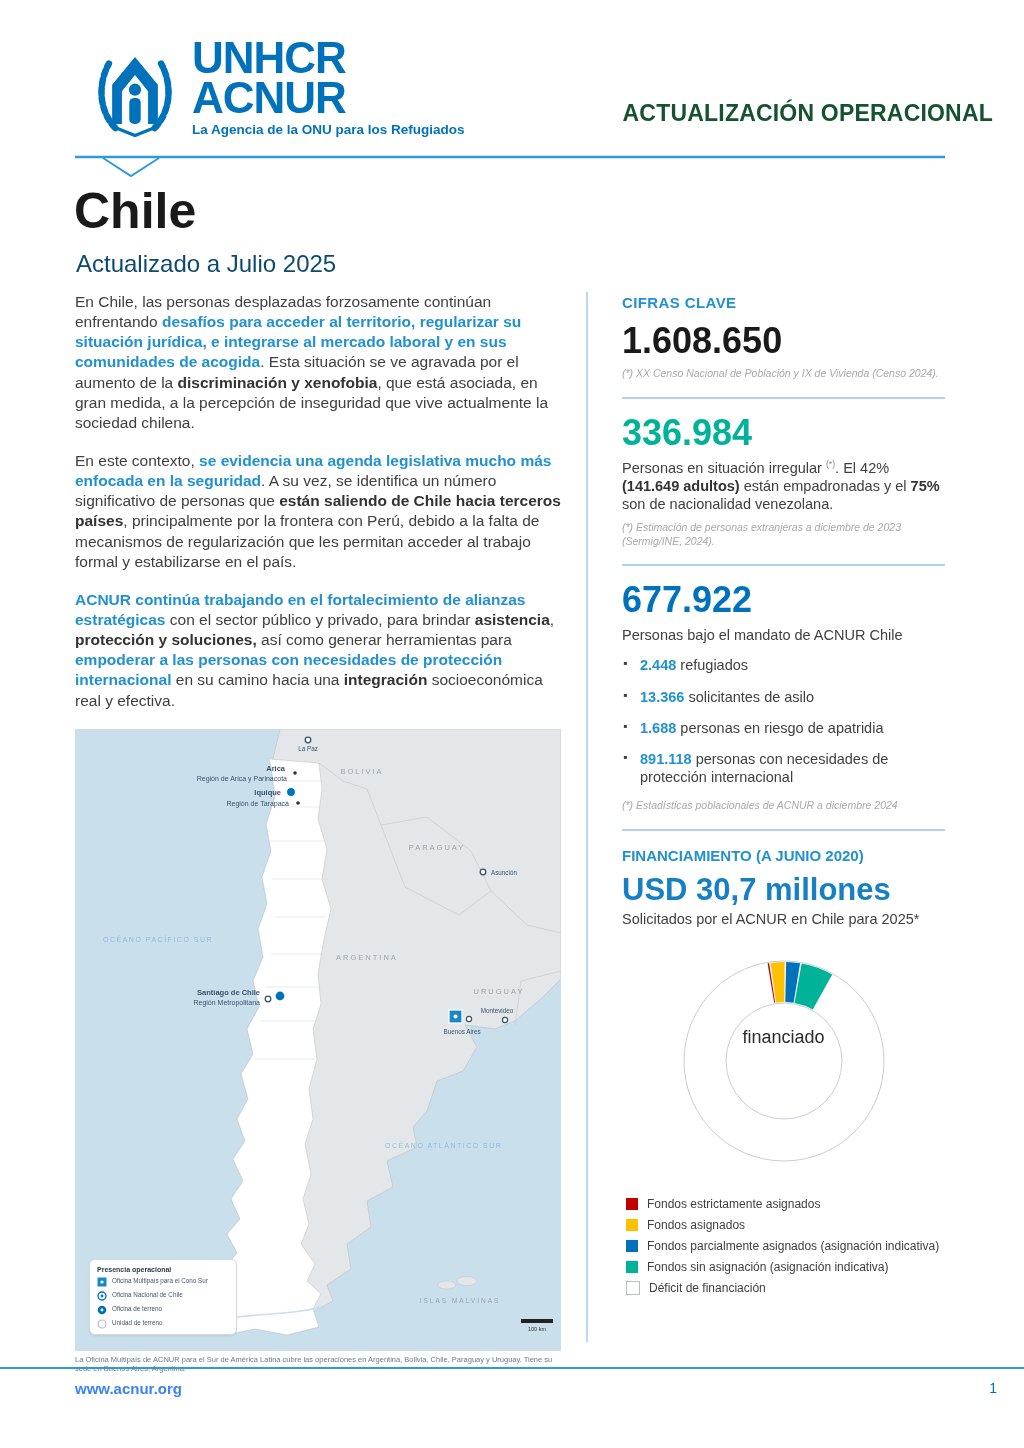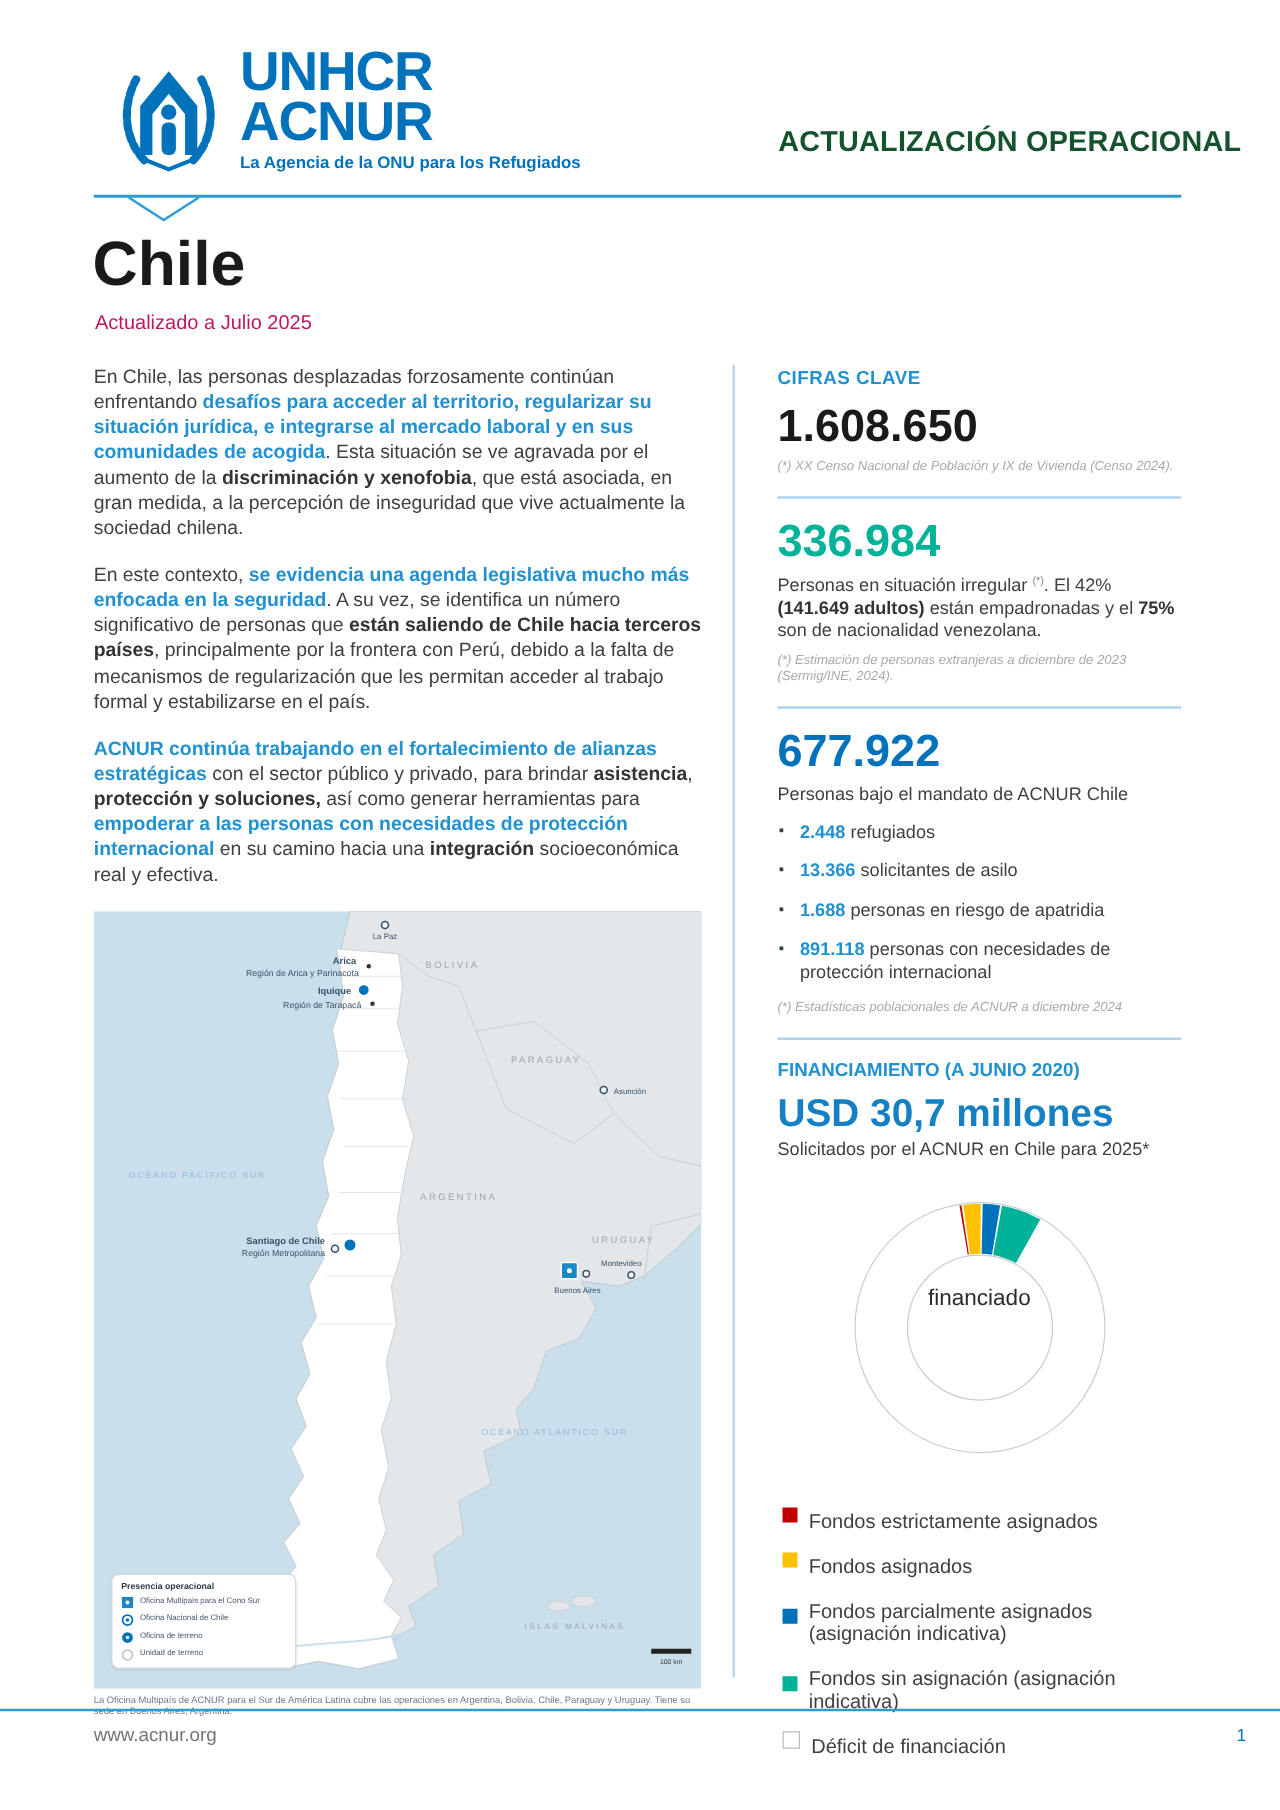--- a/index.html
+++ b/index.html
@@ -9,21 +9,21 @@
   
   .emblem{position:absolute;left:86px;top:40px;width:98px;height:106px;}
   .wordmark{position:absolute;left:192px;top:38px;line-height:.92;color:#0072BC;font-weight:bold;}
   .wordmark .wm-line{font-size:44px;letter-spacing:-1px;display:block;}
   .tagline{position:absolute;left:192px;top:122px;font-size:13.5px;font-weight:bold;color:#0072BC;}
   .doc-type{position:absolute;right:79px;top:100px;font-size:23px;font-weight:bold;color:#14532d;letter-spacing:.2px;}
   .header-rule{position:absolute;left:0;top:148px;width:1024px;height:36px;}
 
   
   .country-title{position:absolute;left:74px;top:182px;font-size:50px;font-weight:bold;color:#1a1a1a;margin:0;}
-  .updated{position:absolute;left:76px;top:250px;font-size:16px;color:#be185d;}
+  .updated{position:absolute;left:76px;top:250px;font-size:24px;color:#0c4a6e;}
 
   
   .left-col{position:absolute;left:75px;top:292px;width:486px;}
   .v-divider{position:absolute;left:586px;top:292px;width:2px;height:1050px;background:#BDD7EE;}
   .right-col{position:absolute;left:622px;top:292px;width:323px;}
 
   .para{font-size:15.5px;line-height:1.3;margin:0 0 18px 0;color:#404040;}
   .run-n{}
   .run-b{font-weight:bold;color:#333333;}
   .run-bb{font-weight:bold;color:#2191D0;}
@@ -59,25 +59,25 @@
   .funding-amount{font-size:31px;font-weight:bold;color:#1580C4;line-height:1;margin:0 0 6px 0;}
   .funding-sub{font-size:14.5px;color:#404040;margin:0 0 4px 0;}
   .donut-wrap{position:relative;width:300px;height:240px;margin:14px auto 0 auto;}
   .donut-center{position:absolute;left:0;top:86px;width:300px;text-align:center;pointer-events:none;}
   .donut-center .pct{font-size:21px;font-weight:bold;color:#1a1a1a;}
   .donut-center .lbl{font-size:18px;color:#2b2b2b;}
 
   .funding-legend{margin:16px 0 0 4px;}
   .leg-row{display:flex;align-items:center;gap:9px;margin-bottom:7px;}
   .leg-swatch{width:12px;height:12px;flex:0 0 12px;}
-  .leg-label{font-size:16px;color:#404040;margin-top:11px;}
+  .leg-label{font-size:12px;color:#404040;}
 
   
   .footer-rule{position:absolute;left:0;top:1367px;width:1024px;height:2px;background:#2E9BD5;}
-  .footer-url{position:absolute;left:75px;top:1380px;font-size:15px;font-weight:normal;color:#737373;text-decoration:none;}
+  .footer-url{position:absolute;left:75px;top:1380px;font-size:15px;font-weight:bold;color:#3b82f6;text-decoration:none;}
   .footer-page{position:absolute;right:75px;top:1380px;font-size:14px;color:#0072BC;}
 
   
   .m-city{font-size:7.5px;font-weight:bold;fill:#39536B;}
   .m-region{font-size:7px;fill:#39536B;}
   .m-country{font-size:7.5px;fill:#9AA5AE;letter-spacing:2px;}
   .m-ocean{font-size:7px;fill:#8FBBDC;letter-spacing:1.5px;}
   .m-small{font-size:6.3px;fill:#39536B;}
   .m-scale{font-size:5.5px;fill:#333;}
 </style>

